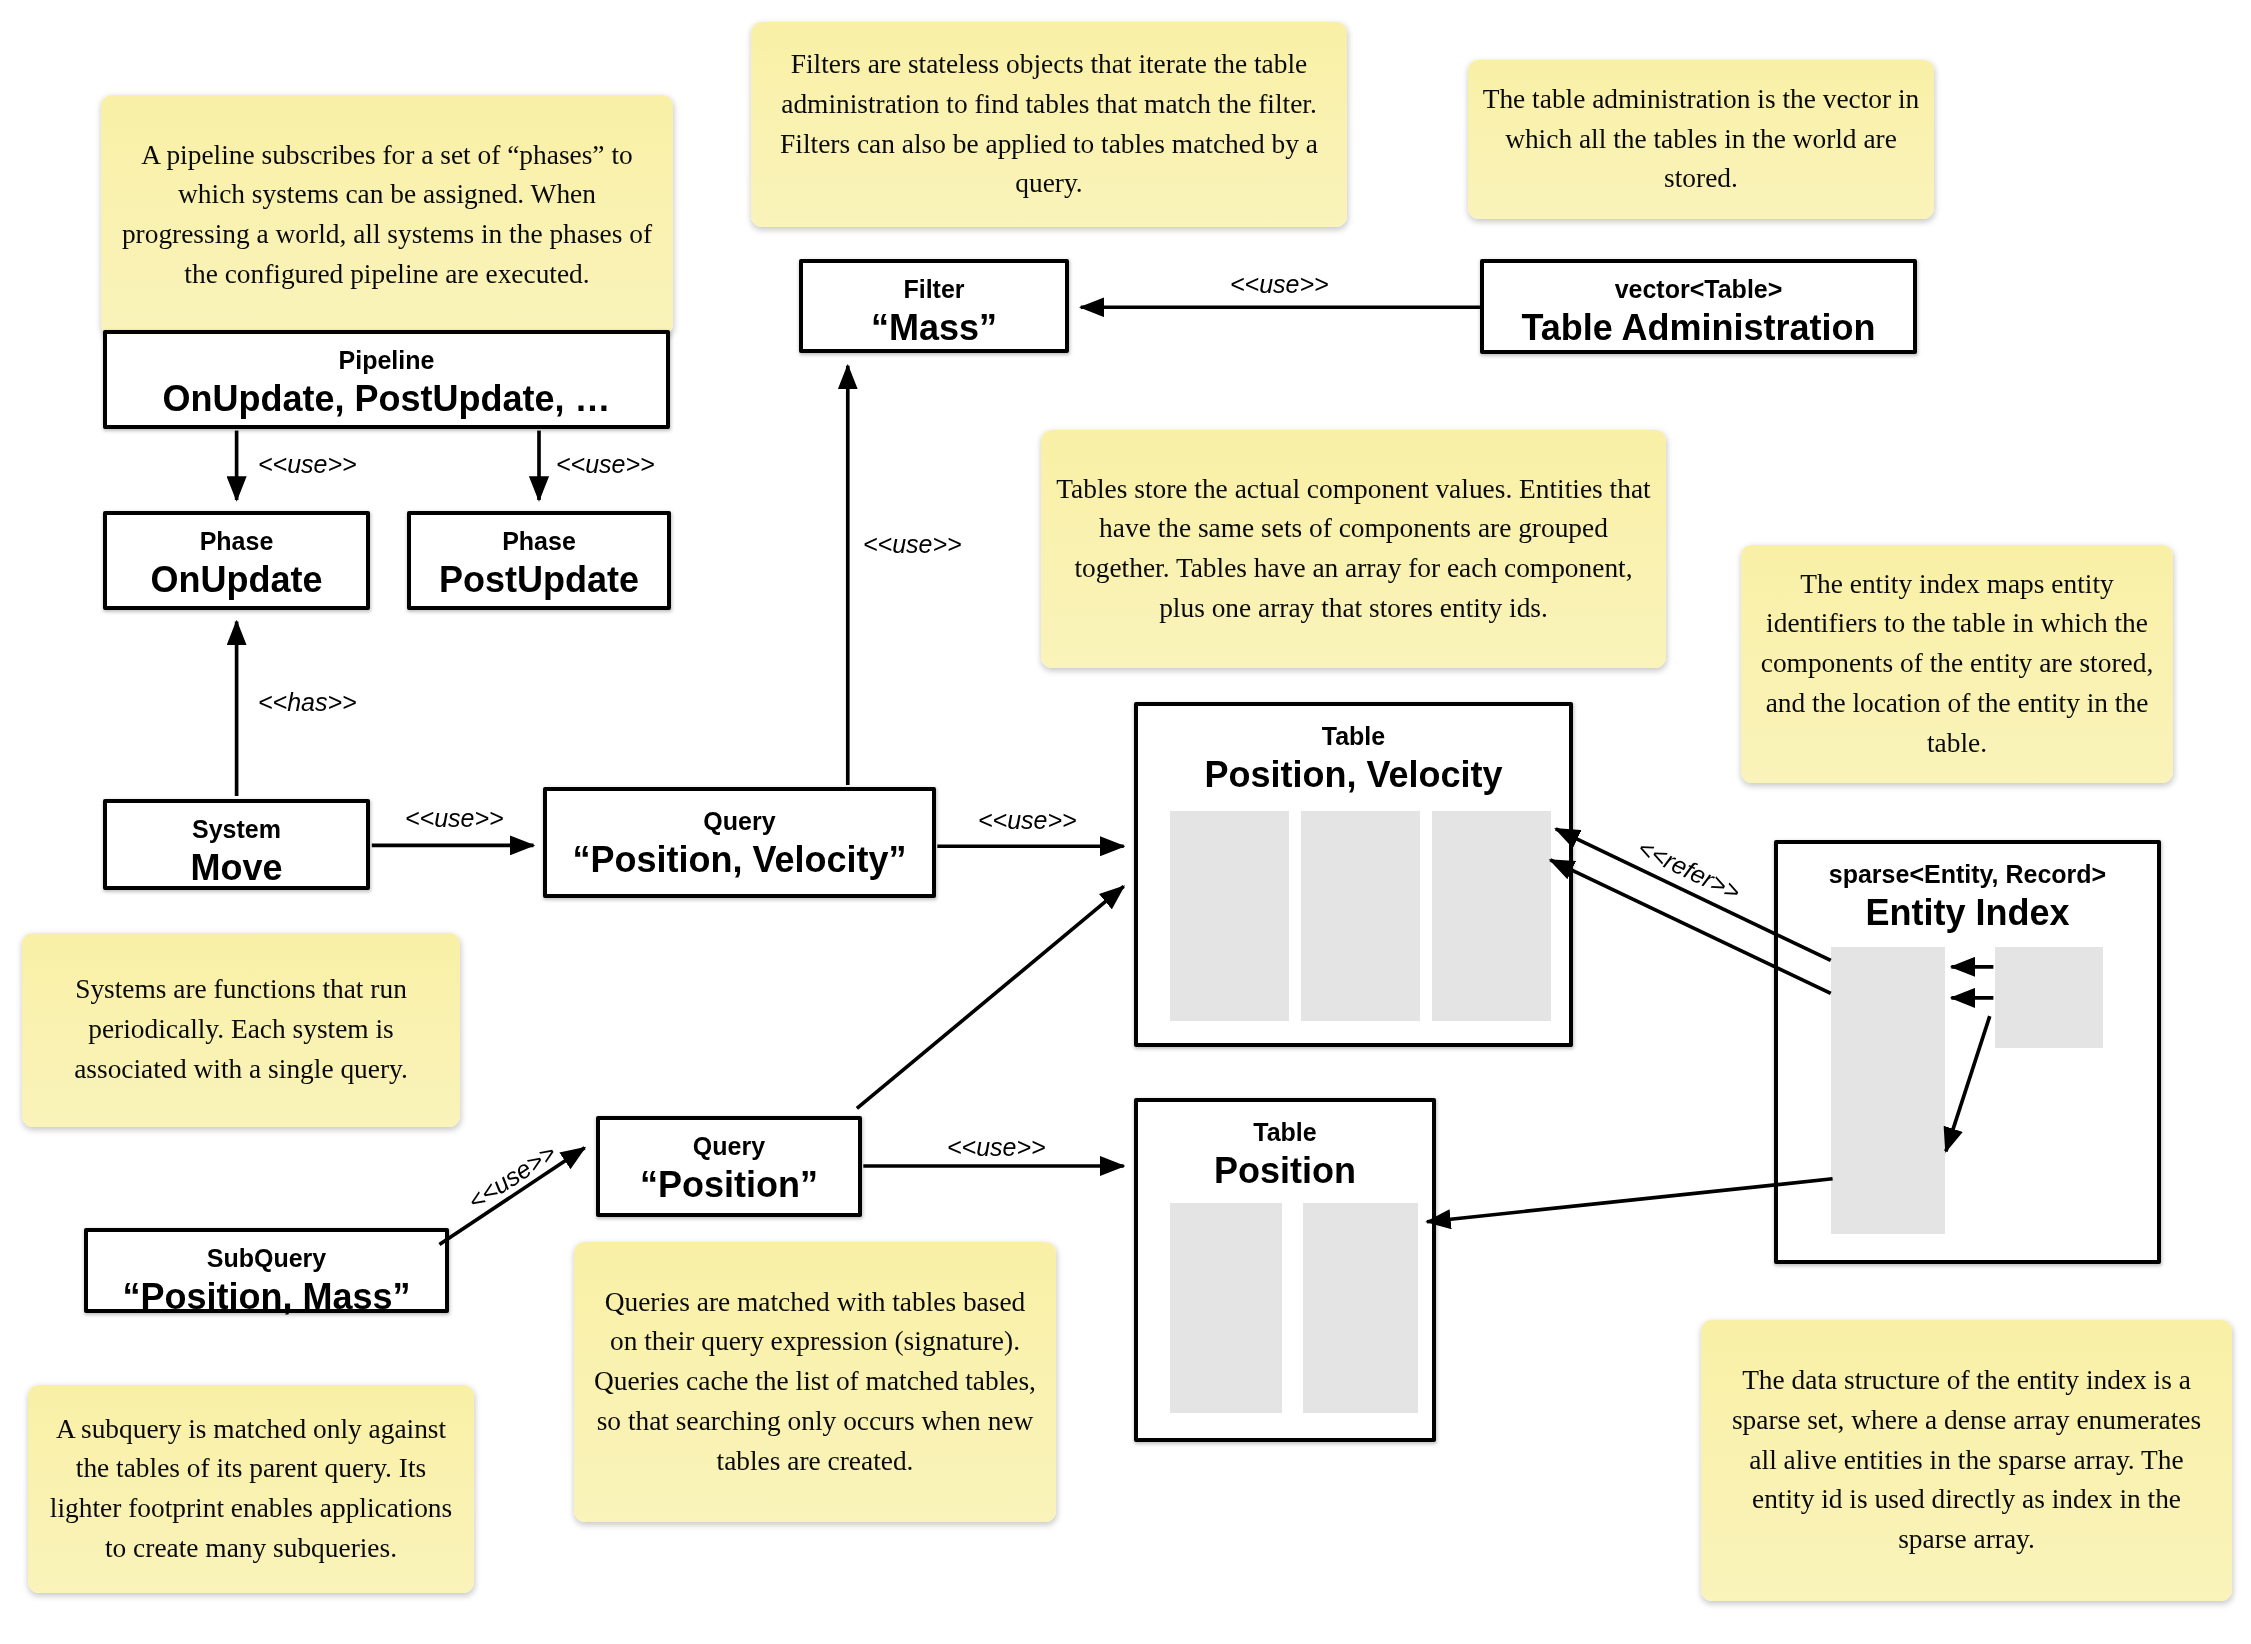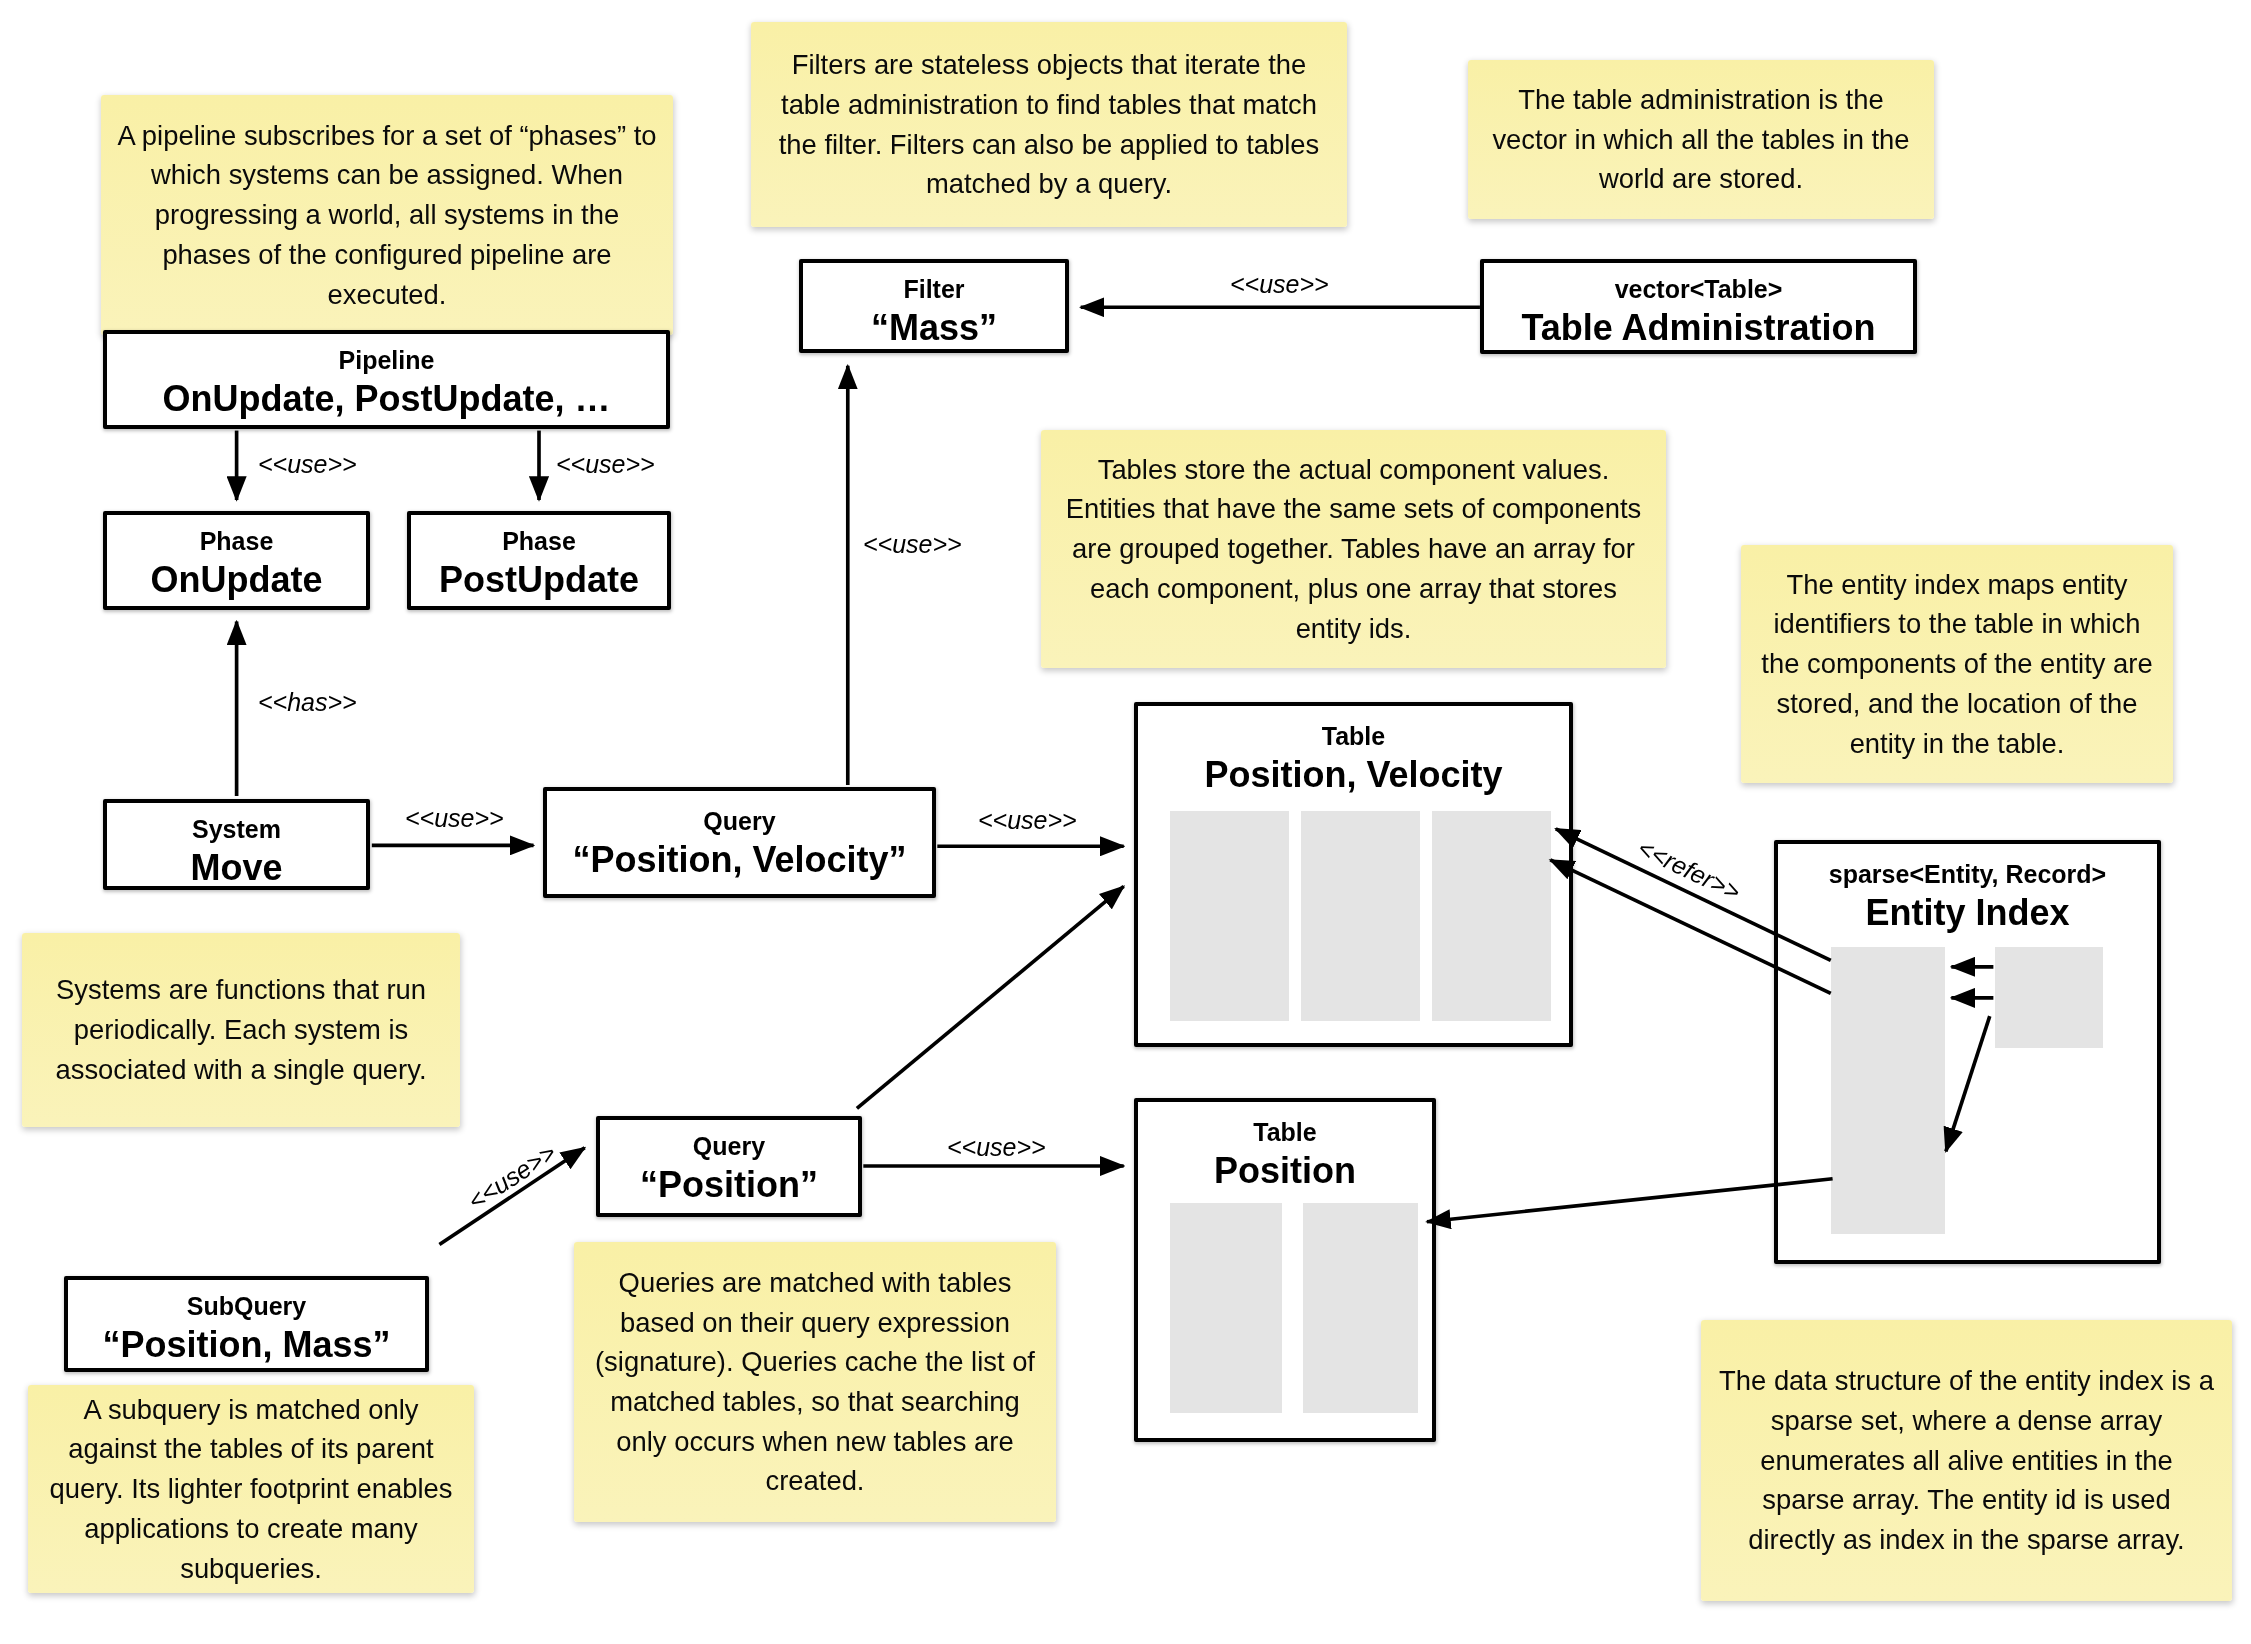--- a/index.html
+++ b/index.html
@@ -4,25 +4,25 @@
 <style>
   html,body{margin:0;padding:0;background:#ffffff;}
   .canvas{
     position:relative;width:2251px;height:1645px;background:#ffffff;overflow:hidden;
     font-family:"Liberation Sans","DejaVu Sans",sans-serif;color:#000;
   }
   
   .note{
     position:absolute;z-index:1;
     background:linear-gradient(180deg,#f9f0a6 0%,#faf3ba 100%);
-    border-radius:3px;
+    border-radius:11px;
     box-shadow:0.9px 2.7px 6.4px rgba(0,0,0,0.22);
     display:flex;align-items:center;justify-content:center;
     text-align:center;font-size:27.4px;line-height:1.45;color:#0a0a0a;
-    padding:9.1px 14.6px;box-sizing:border-box;
+    padding:9.1px 14.6px;box-sizing:border-box;font-family:Liberation Serif, serif;
   }
   
   .box{
     position:absolute;z-index:2;background:#ffffff;border:4.6px solid #000;border-radius:2px;
     box-sizing:border-box;text-align:center;padding-top:11px;
     box-shadow:0.9px 1.8px 3.7px rgba(0,0,0,0.25);
   }
   .stereo{font-size:25px;font-weight:700;line-height:1.25;}
   .bname{font-size:36px;font-weight:700;line-height:1.3;white-space:nowrap;}
   
@@ -82,21 +82,21 @@
   <div class="box" style="left:543px;top:787px;width:393px;height:111px;padding-top:14.6px;">
     <div class="stereo">Query</div>
     <div class="bname">“Position, Velocity”</div>
   </div>
 
   <div class="box" style="left:596px;top:1116px;width:266px;height:101px;">
     <div class="stereo">Query</div>
     <div class="bname">“Position”</div>
   </div>
 
-  <div class="box" style="left:64px;top:1228px;width:365px;height:96px;margin-top:48px;">
+  <div class="box" style="left:84px;top:1228px;width:365px;height:85px;">
     <div class="stereo">SubQuery</div>
     <div class="bname">“Position, Mass”</div>
   </div>
 
   <div class="box" style="left:1134px;top:702px;width:439px;height:345px;padding-top:14.6px;">
     <div class="stereo">Table</div>
     <div class="bname">Position, Velocity</div>
     <div class="col" style="left:32px;top:105px;width:119px;height:210px;"></div>
     <div class="col" style="left:163px;top:105px;width:119px;height:210px;"></div>
     <div class="col" style="left:294px;top:105px;width:119px;height:210px;"></div>

